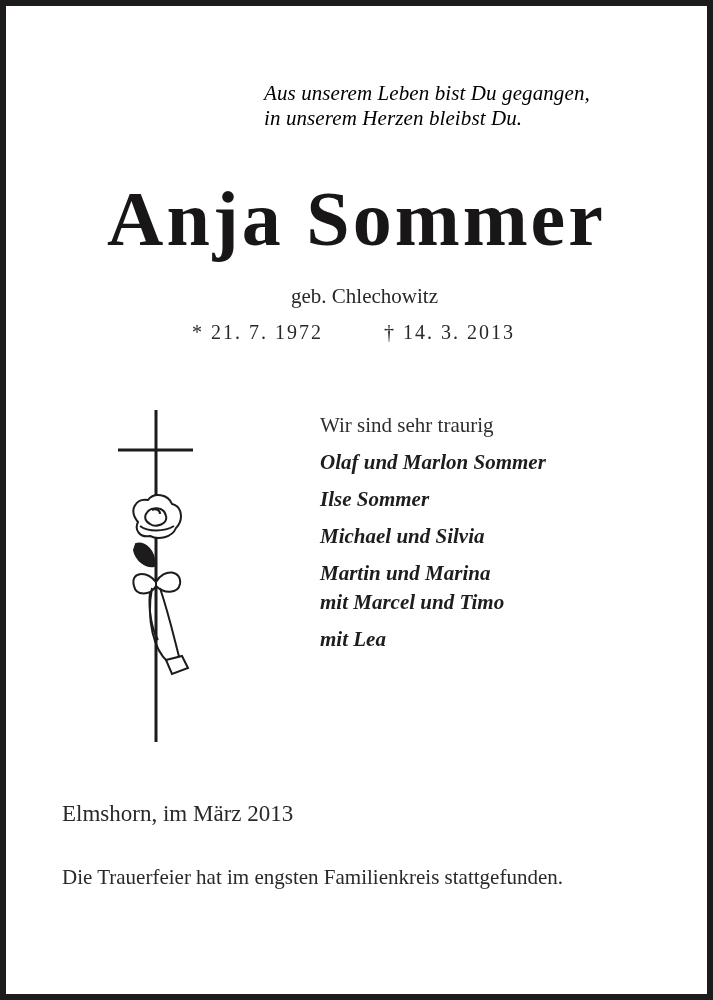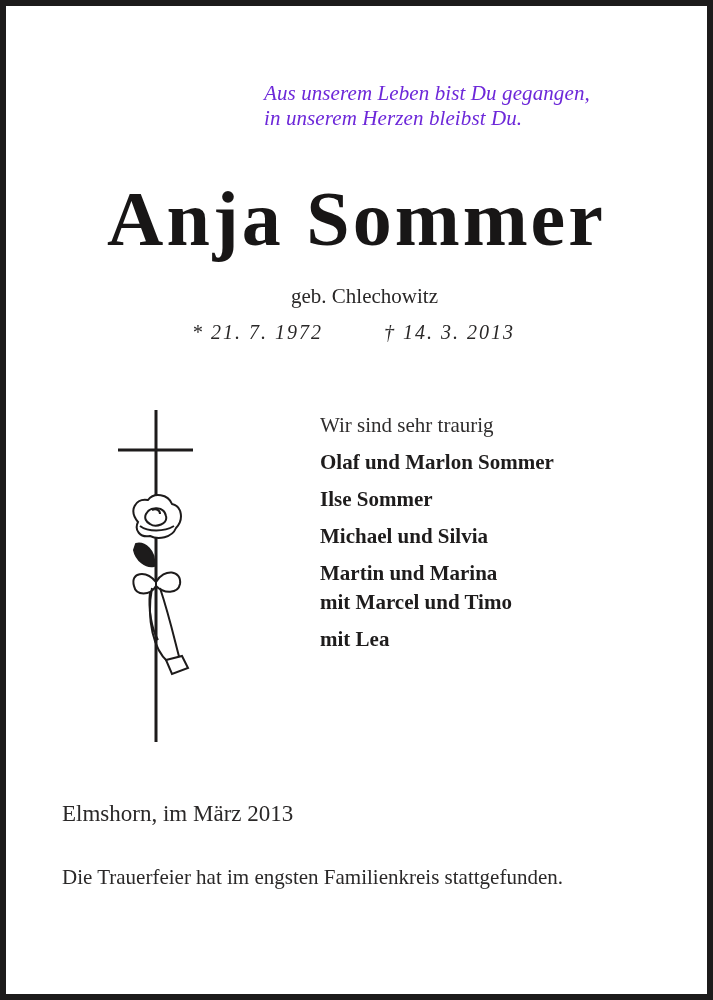--- a/index.html
+++ b/index.html
@@ -5,47 +5,47 @@
     html, body { margin: 0; padding: 0; background: #1d1b1b; }
     body { width: 713px; height: 1000px; position: relative; overflow: hidden; }
     .page {
       position: absolute; left: 6px; top: 6px; width: 701px; height: 988px;
       background: #ffffff; color: #1e1c1c;
       font-family: "DejaVu Serif", "Liberation Serif", serif;
     }
     .motto {
       position: absolute; left: 258px; top: 75px;
       font-family: "Liberation Serif", serif; font-style: italic;
-      font-size: 21px; line-height: 25px; color: #6d28d9; letter-spacing: 0.1px;
+      font-size: 21px; line-height: 25px; color: #000000; letter-spacing: 0.1px;
     }
     .motto div { white-space: nowrap; }
     .name {
       position: absolute; left: 0; right: 0; top: 168px; text-align: center;
       font-family: "Liberation Serif", serif; font-weight: bold;
       font-size: 78px; line-height: 90px; letter-spacing: 3px; color: #181616;
     }
     .birthname {
       position: absolute; left: 0; right: 0; top: 278px; text-align: center;
       font-family: "Liberation Serif", serif; font-size: 21px; color: #2a2828;
       padding-left: 16px;
     }
     .dates {
       position: absolute; left: 186px; top: 315px;
       font-family: "Liberation Serif", serif; font-size: 20px; color: #2a2828;
-      letter-spacing: 2px; white-space: nowrap; font-style: italic;
+      letter-spacing: 2px; white-space: nowrap;
     }
     .dates .death { margin-left: 54px; }
     .cross-wrap { position: absolute; left: 104px; top: 404px; width: 90px; height: 336px; }
     .mourners {
       position: absolute; left: 314px; top: 405px; width: 330px;
       font-family: "Liberation Serif", serif; color: #1e1c1c;
     }
     .mourners .intro { font-size: 21px; line-height: 28px; color: #2f2d2d; margin-bottom: 9px; }
     .mourners .group { font-size: 21px; font-weight: bold; line-height: 29px; margin-bottom: 8px; }
-    .mourners .group div { white-space: nowrap; }
+    .mourners .group div { white-space: nowrap; font-style: italic; }
     .place {
       position: absolute; left: 56px; top: 795px;
       font-family: "Liberation Serif", serif; font-size: 23px; color: #2a2828;
     }
     .note {
       position: absolute; left: 56px; top: 857px; width: 577px;
       font-family: "Liberation Serif", serif; font-size: 21px; line-height: 28px;
       color: #2a2828; text-align: justify; text-align-last: left;
     }
   </style>

